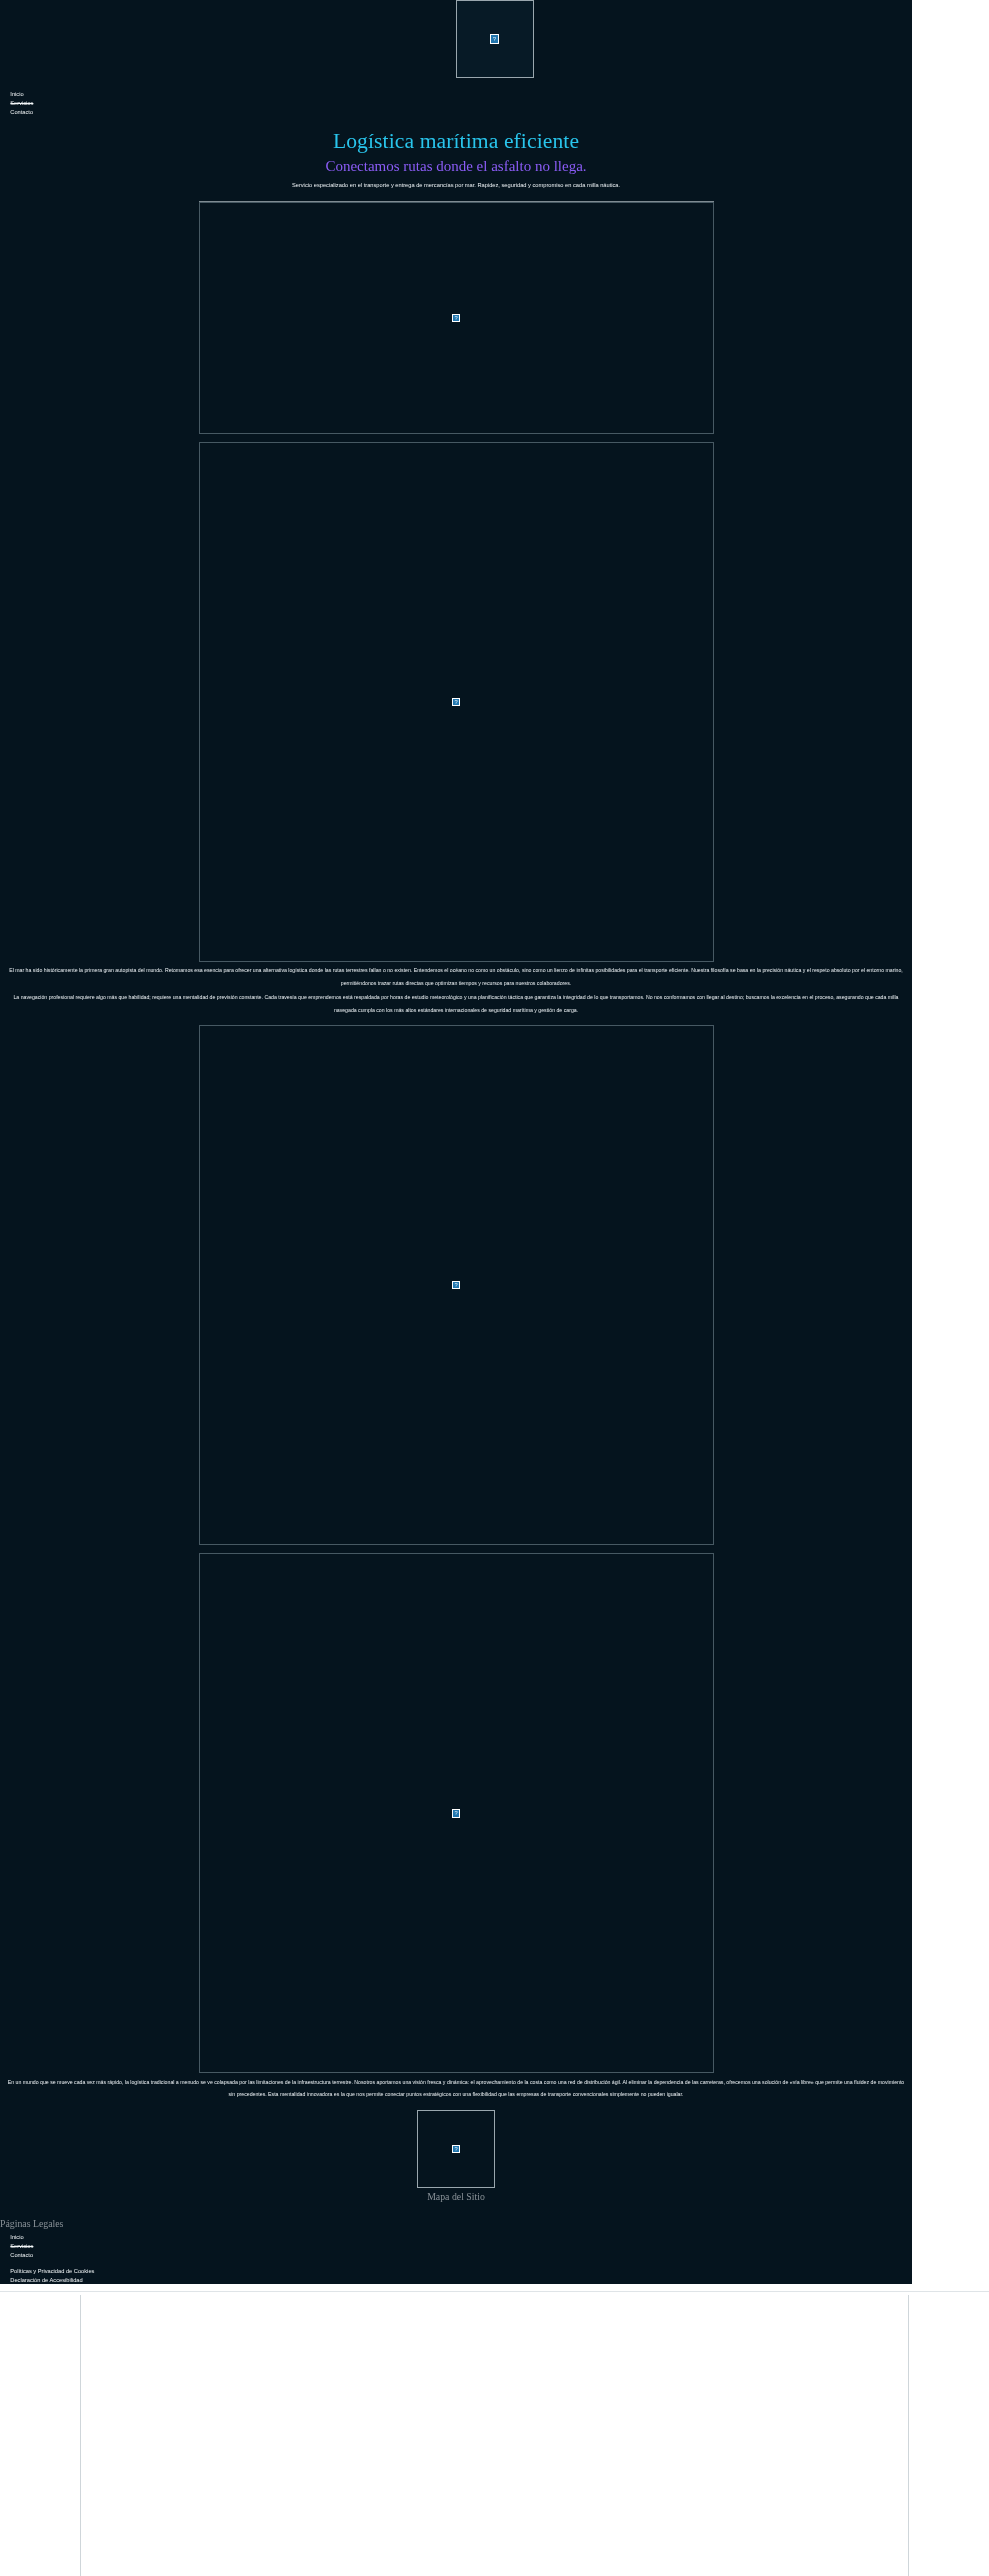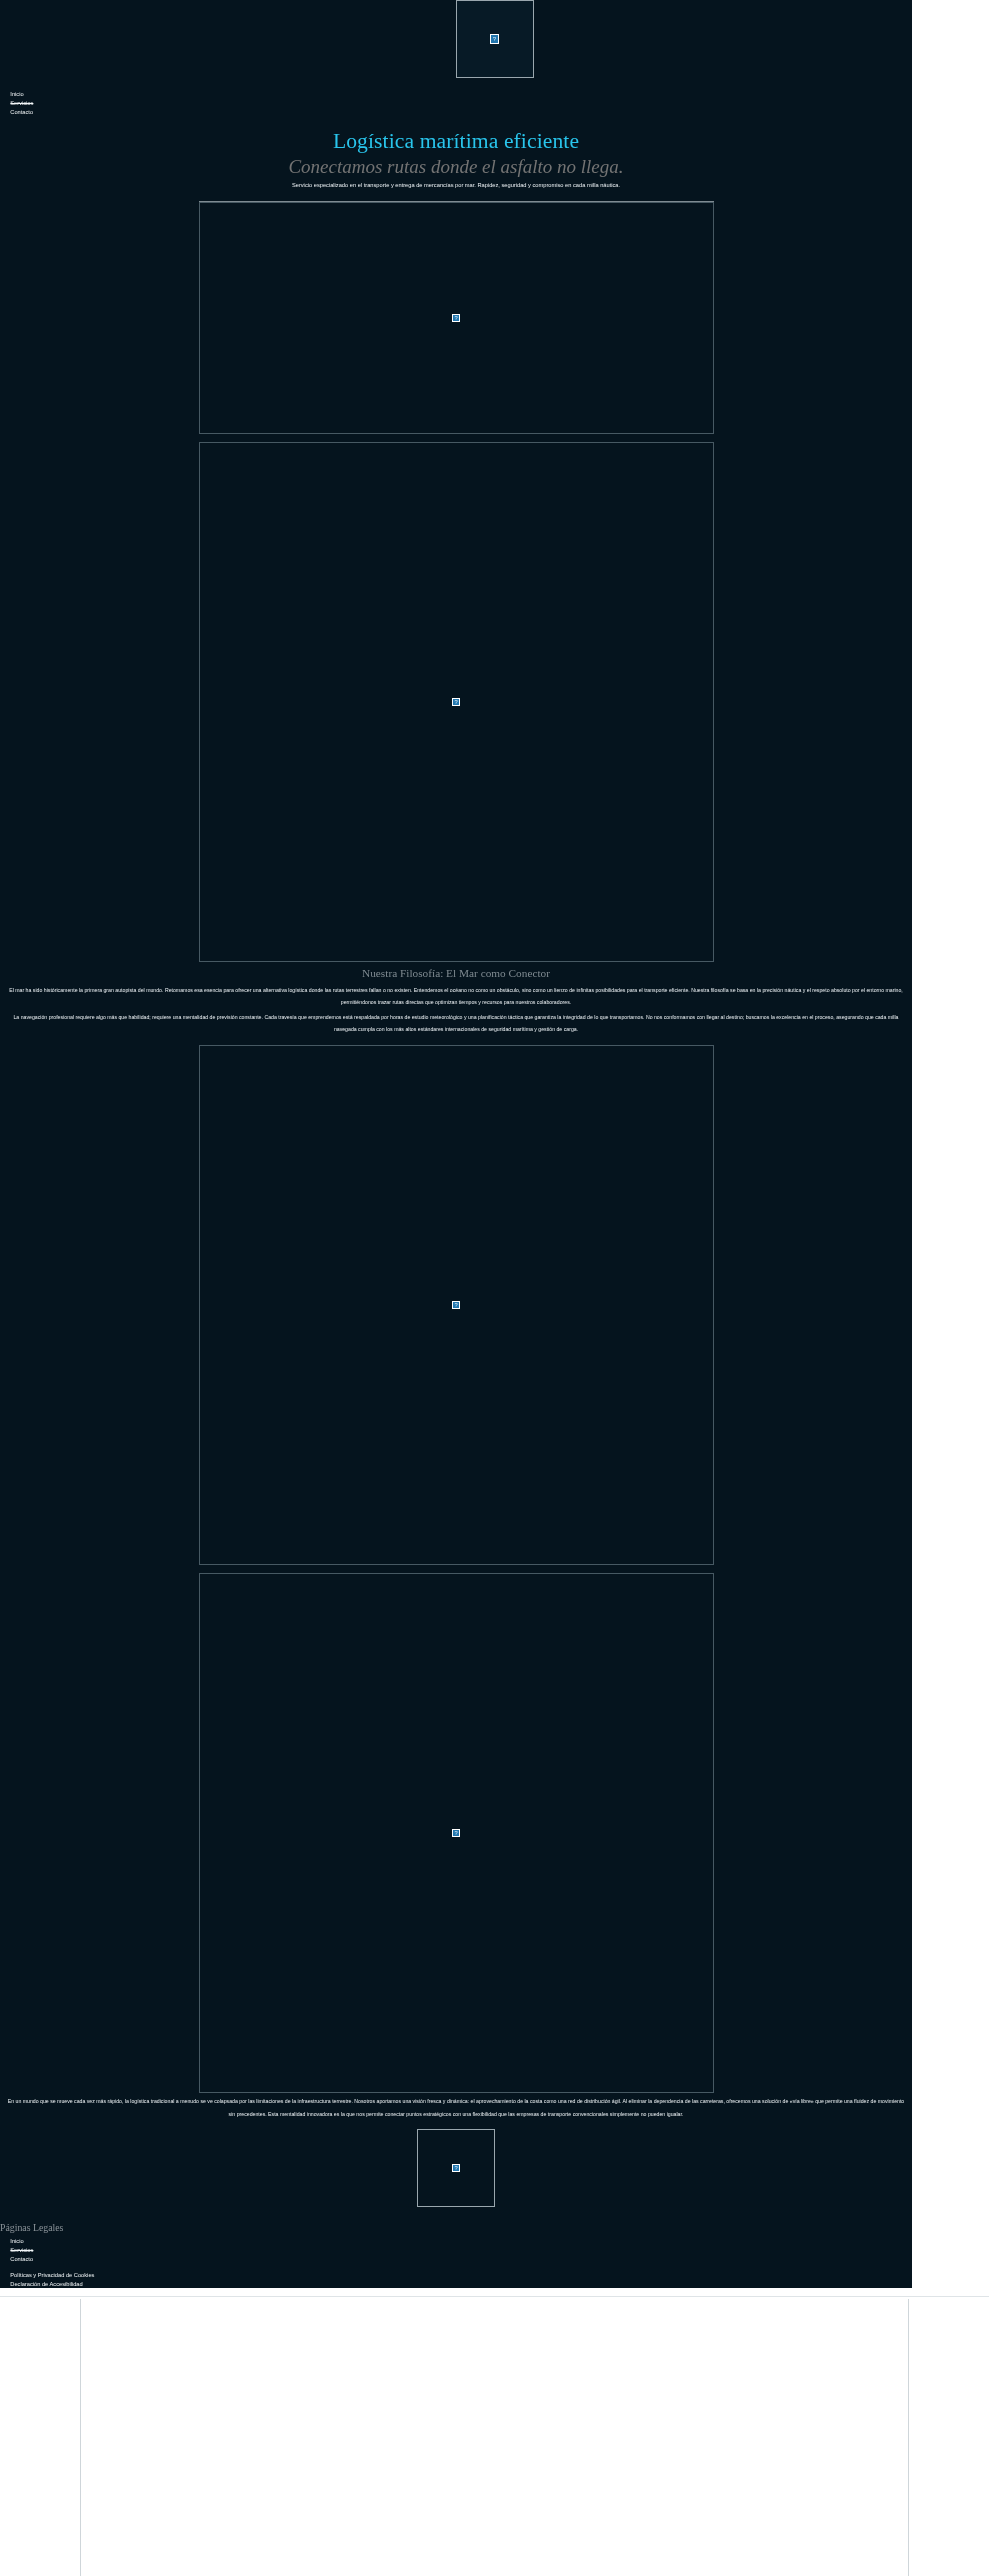--- a/index.html
+++ b/index.html
@@ -87,24 +87,23 @@
     font-weight: 400;
     font-size: 21.6px;
     line-height: 27px;
     color: #29c5ec;
     letter-spacing: 0.1px;
   }
   .hero h2 {
     margin: 2.1px 0 0 0;
     font-family: "Liberation Serif", serif;
     font-weight: 400;
-    font-size: 19px;
+    font-size: 15px;
     line-height: 19.6px;
-    color: #737373;
-    font-style: italic;
+    color: #8b5cf6;
   }
   .hero p.lead {
     margin: 5.2px 0 0 0;
     font-size: 5.7px;
     line-height: 8.2px;
     color: #eef3f6;
     font-family: "Liberation Sans", sans-serif;
   }
 
   hr.rule {
@@ -265,21 +264,20 @@
     <div class="media-box">
       <span class="broken-img lg">?</span>
     </div>
     <div class="media-gap"></div>
 
     <div class="media-box tall">
       <span class="broken-img lg">?</span>
     </div>
 
     <section class="section">
-      <h3>Nuestra Filosofía: El Mar como Conector</h3>
       <p>El mar ha sido históricamente la primera gran autopista del mundo. Retomamos esa esencia para ofrecer una alternativa logística donde las rutas terrestres fallan o no existen. Entendemos el océano no como un obstáculo, sino como un lienzo de infinitas posibilidades para el transporte eficiente. Nuestra filosofía se basa en la precisión náutica y el respeto absoluto por el entorno marino, permitiéndonos trazar rutas directas que optimizan tiempos y recursos para nuestros colaboradores.</p>
     </section>
 
     <section class="section">
       <p>La navegación profesional requiere algo más que habilidad; requiere una mentalidad de previsión constante. Cada travesía que emprendemos está respaldada por horas de estudio meteorológico y una planificación táctica que garantiza la integridad de lo que transportamos. No nos conformamos con llegar al destino; buscamos la excelencia en el proceso, asegurando que cada milla navegada cumpla con los más altos estándares internacionales de seguridad marítima y gestión de carga.</p>
     </section>
 
     <div class="media-box tall" style="margin-top:9.3px;">
       <span class="broken-img lg">?</span>
     </div>
@@ -290,20 +288,21 @@
     </div>
 
     <section class="section">
       <p>En un mundo que se mueve cada vez más rápido, la logística tradicional a menudo se ve colapsada por las limitaciones de la infraestructura terrestre. Nosotros aportamos una visión fresca y dinámica: el aprovechamiento de la costa como una red de distribución ágil. Al eliminar la dependencia de las carreteras, ofrecemos una solución de «vía libre» que permite una fluidez de movimiento sin precedentes. Esta mentalidad innovadora es la que nos permite conectar puntos estratégicos con una flexibilidad que las empresas de transporte convencionales simplemente no pueden igualar.</p>
     </section>
 
     <div class="sitemap">
       <div class="map-box">
         <span class="broken-img lg">?</span>
       </div>
+      <h3>Mapa del Sitio</h3>
     </div>
 
     <div class="legal-title">Páginas Legales</div>
 
     <div class="footer-links">
       <ul>
         <li>
           <a href="#">Inicio</a>
         </li>
         <li>

